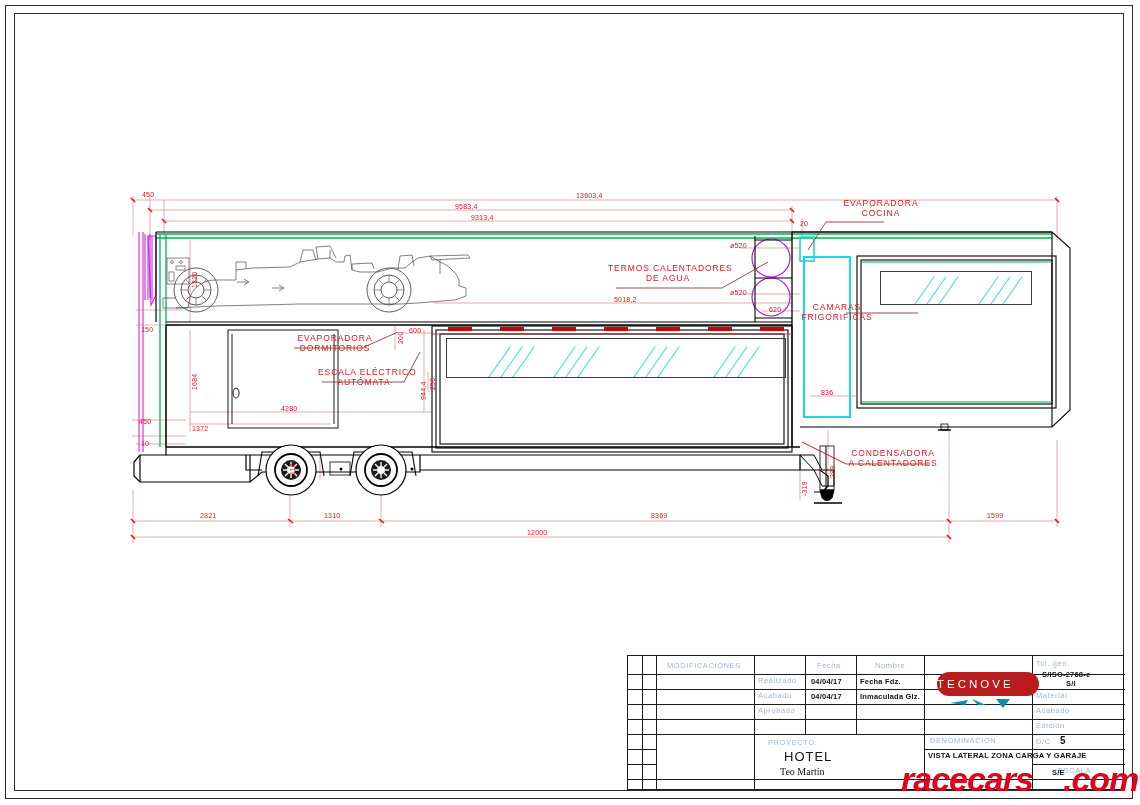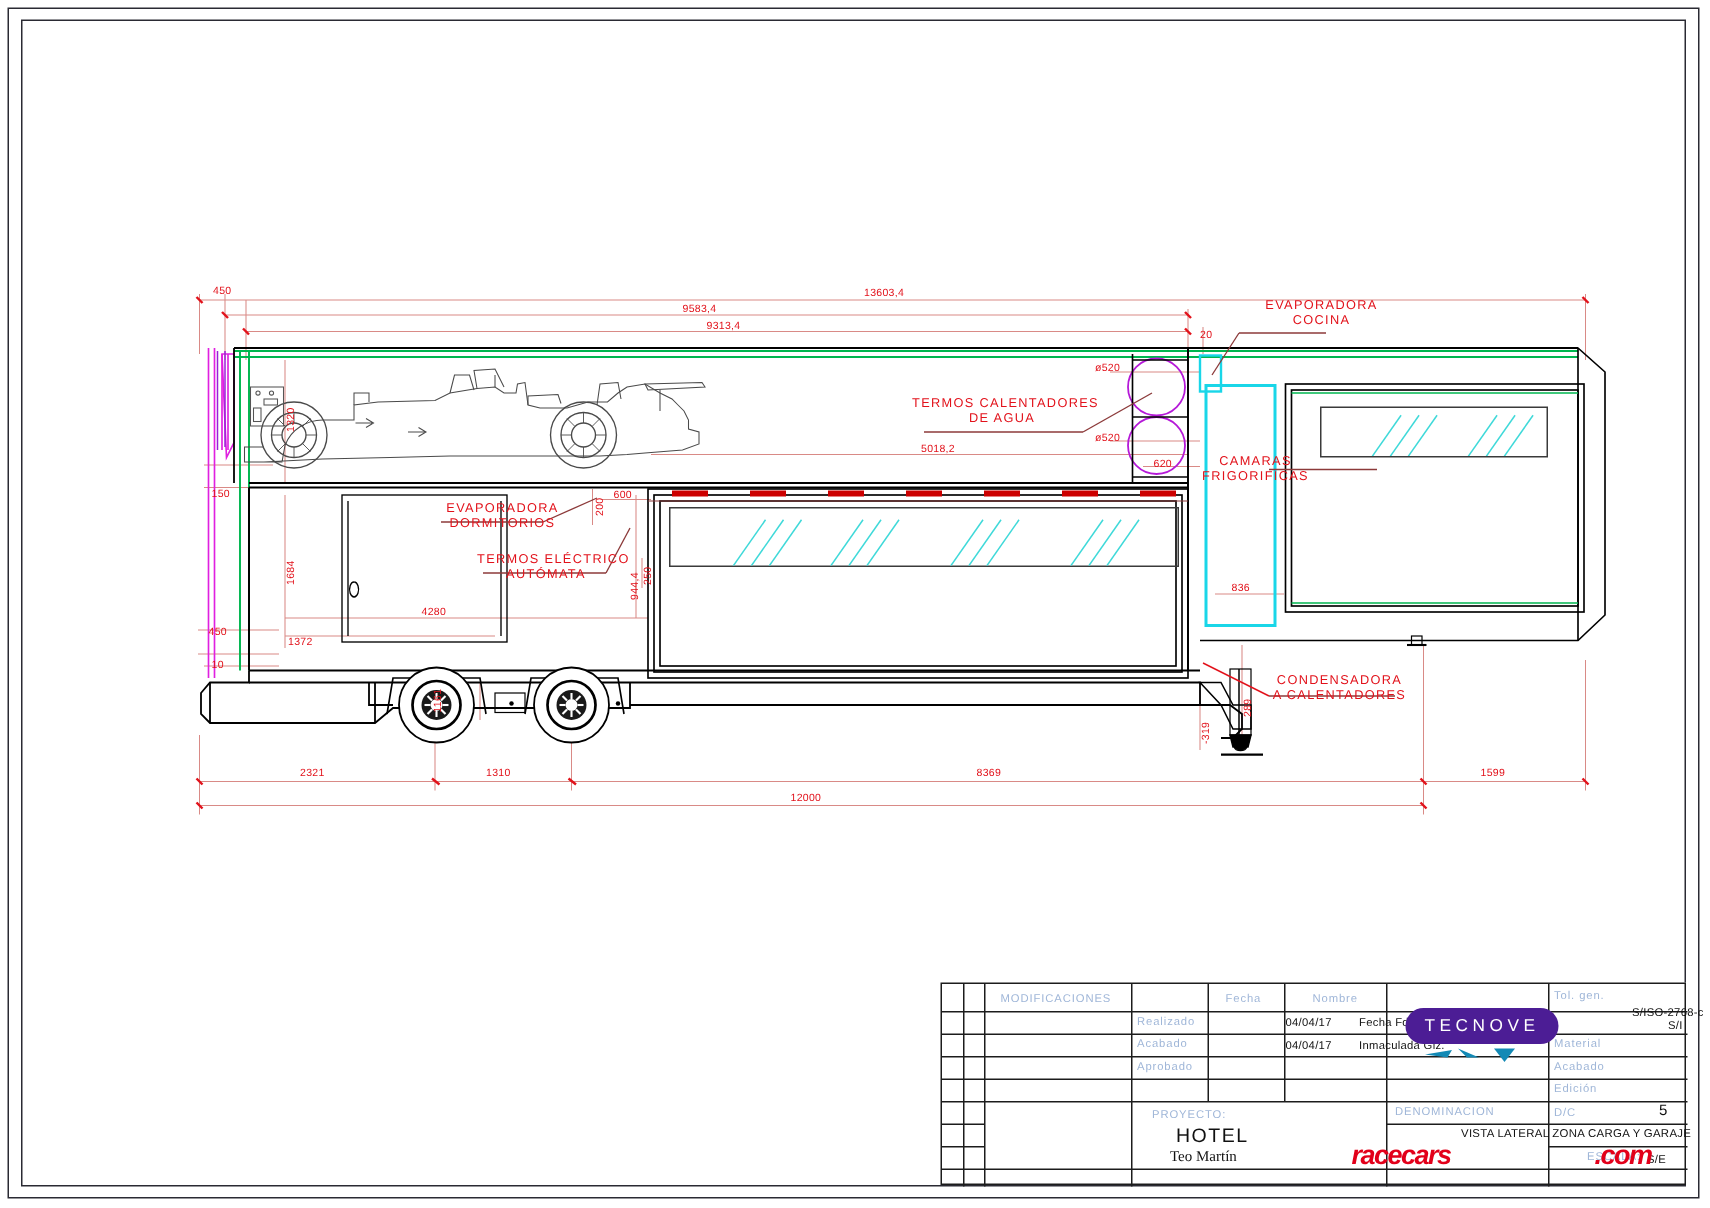--- a/index.html
+++ b/index.html
@@ -12,31 +12,31 @@
   .sheet-inner{position:absolute;left:14px;top:13px;width:1110px;height:778px;border:1px solid #2a2a33;box-sizing:border-box;}
 
   .dimtxt{position:absolute;color:#e2121b;font-family:"Liberation Sans",sans-serif;font-size:7px;letter-spacing:.2px;white-space:nowrap;line-height:8px;}
   .dimtxt.v{transform-origin:0 0;transform:rotate(-90deg);}
   .note{position:absolute;color:#e2121b;font-family:"Liberation Sans",sans-serif;font-size:8.5px;letter-spacing:.9px;white-space:nowrap;line-height:10px;text-align:center;}
 
   
   .tb{position:absolute;left:627px;top:655px;width:497px;height:135px;border:1.2px solid #1c1c1c;box-sizing:border-box;background:#fff;}
   .tbl{position:absolute;background:#1c1c1c;}
   .tb-lbl{position:absolute;color:#9fb6d8;font-family:"Liberation Sans",sans-serif;font-size:7.5px;letter-spacing:.6px;white-space:nowrap;}
-  .tb-val{position:absolute;color:#111;font-family:"Liberation Sans",sans-serif;font-size:7.5px;font-weight:normal;letter-spacing:.2px;white-space:nowrap;margin-left:46px;}
+  .tb-val{position:absolute;color:#111;font-family:"Liberation Sans",sans-serif;font-size:7.5px;font-weight:bold;letter-spacing:.2px;white-space:nowrap;}
   .tb-big{position:absolute;color:#111;font-family:"Liberation Sans",sans-serif;font-size:13px;letter-spacing:1px;white-space:nowrap;}
   .tb-mid{position:absolute;color:#111;font-family:Liberation Serif, serif;font-size:10px;white-space:nowrap;}
 
-  .logo{position:absolute;left:937px;top:672px;width:102px;height:24px;border-radius:12px;background:#4c1d95;
-        display:flex;align-items:center;justify-content:center;}
+  .logo{position:absolute;left:937px;top:672px;width:102px;height:24px;border-radius:12px;background:#b91c1c;
+        display:flex;align-items:center;}
   .logo-txt{color:#fff;font-family:"Liberation Sans",sans-serif;font-size:11.5px;letter-spacing:3px;font-weight:normal;}
   .swoosh{position:absolute;left:948px;top:697px;width:80px;height:12px;}
 
   .wm{position:absolute;color:#e2001a;font-family:"Liberation Sans",sans-serif;font-weight:bold;font-style:italic;
-      font-size:18px;letter-spacing:-1px;}
+      font-size:34px;letter-spacing:-1px;}
   .wm1{left:901px;top:760px;}
   .wm2{left:1063px;top:760px;}
 
   .glassbox{position:absolute;border:1px solid #3a3a3a;box-sizing:border-box;overflow:hidden;}
   .gstroke{position:absolute;height:1px;background:#3fd9d9;transform-origin:0 0;transform:rotate(-55deg);}
   svg{display:block;}
 </style>
 </head>
 <body>
 
@@ -418,21 +418,21 @@
     <div>CAMARAS</div>
     <div>FRIGORIFICAS</div>
   </div>
 
   <div class="note" style="left:290px;top:333px;width:90px">
     <div>EVAPORADORA</div>
     <div>DORMITORIOS</div>
   </div>
 
   <div class="note" style="left:318px;top:367px;width:92px">
-    <div>TERMOS ELÉCTRICO</div>
+    <div>ESCALA ELÉCTRICO</div>
     <div>AUTÓMATA</div>
   </div>
 
   <div class="note" style="left:845px;top:448px;width:96px">
     <div>CONDENSADORA</div>
     <div>A CALENTADORES</div>
   </div>
 
   <div class="tb">
 

